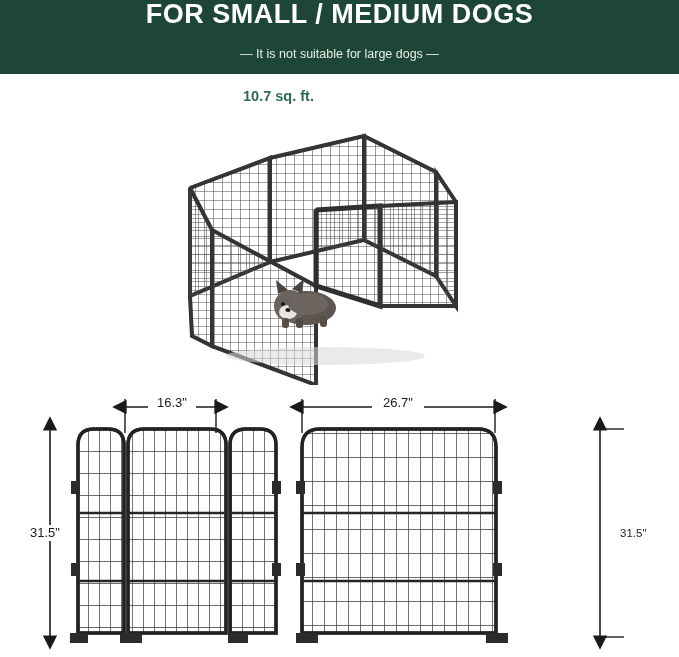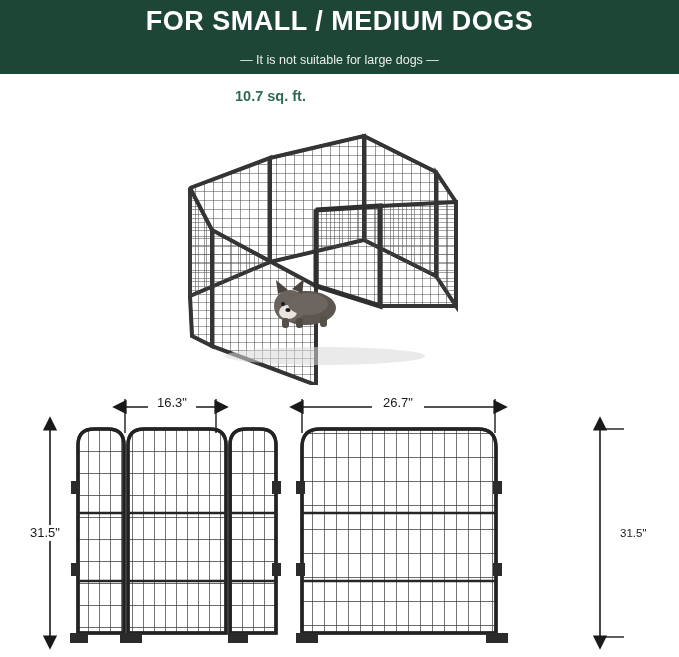--- a/index.html
+++ b/index.html
@@ -19,21 +19,20 @@
   .banner {
     position: absolute;
     left: 0;
     top: 0;
     width: 679px;
     height: 74px;
     background: #1e4636;
     display: flex;
     flex-direction: column;
     align-items: center;
-    justify-content: center;
   }
   .banner-title {
     color: #ffffff;
     font-size: 27px;
     font-weight: bold;
     letter-spacing: 0.5px;
     line-height: 1.1;
     text-align: center;
   }
   .banner-sub {
@@ -47,20 +46,21 @@
   
   .area-label {
     position: absolute;
     left: 0;
     top: 88px;
     width: 541px;
     text-align: center;
     color: #2d6b52;
     font-size: 14.5px;
     font-weight: bold;
+    padding-left: 8px;
   }
 
   
   .hero {
     position: absolute;
     left: 150px;
     top: 110px;
     width: 380px;
     height: 275px;
   }

